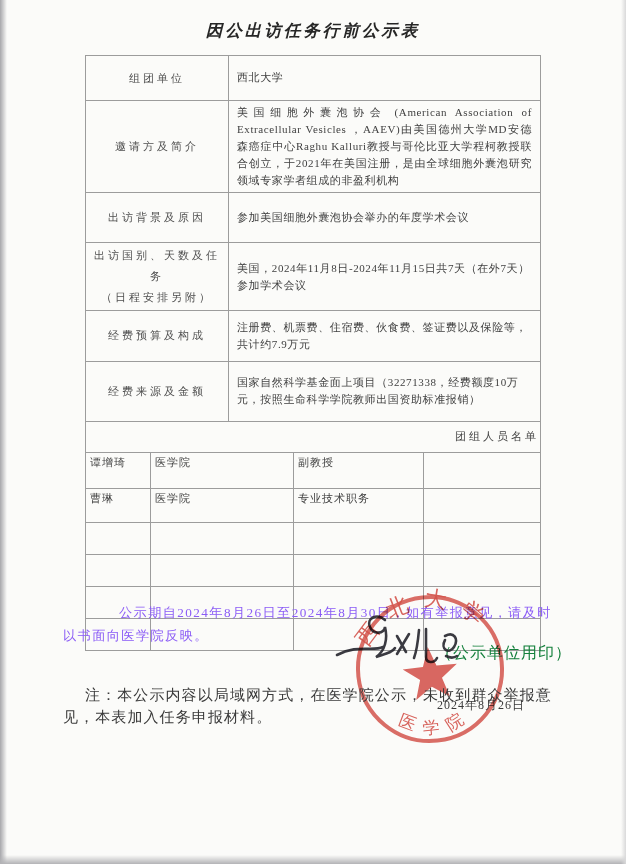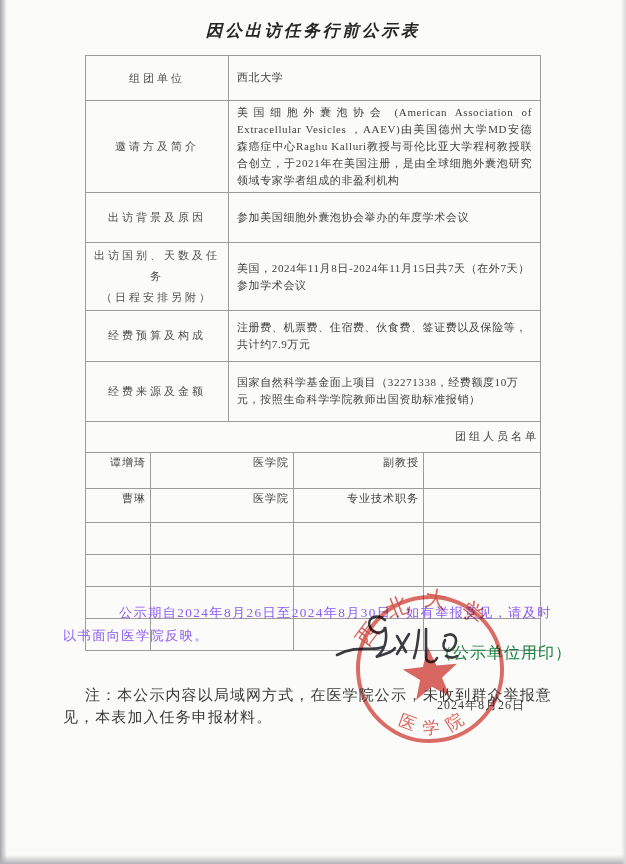--- a/index.html
+++ b/index.html
@@ -39,21 +39,21 @@
   .val{
     text-align:left;vertical-align:middle;padding:3px 8px;
     line-height:1.55;letter-spacing:0.6px;white-space:pre-line;
   }
   .val.justify{text-align:justify;}
   .r1 td{height:38px;} .r2 td{height:67px;} .r3 td{height:43px;}
   .r4 td{height:55px;} .r5 td{height:44px;} .r6 td{height:53px;}
   .members{margin-top:-1px;}
   .sect td{height:28px;text-align:right;letter-spacing:3px;color:#454545;}
   .cols th{height:25px;text-align:center;letter-spacing:3px;color:#4f4f4f;}
-  .mrow td{height:29px;vertical-align:top;text-align:right;
+  .mrow td{height:29px;vertical-align:top;text-align:left;
     padding:2px 4px;letter-spacing:1px;margin-left:33px;}
   .mrow.m1 td{height:31px;}
   .erow td{height:29px;}
 
   .notice-par{
     position:absolute;top:601px;left:63px;width:500px;
     font-size:13.2px;line-height:23px;letter-spacing:1.4px;
     text-indent:56px;color:#8b5cf6;
   }
   .footnote-par{

